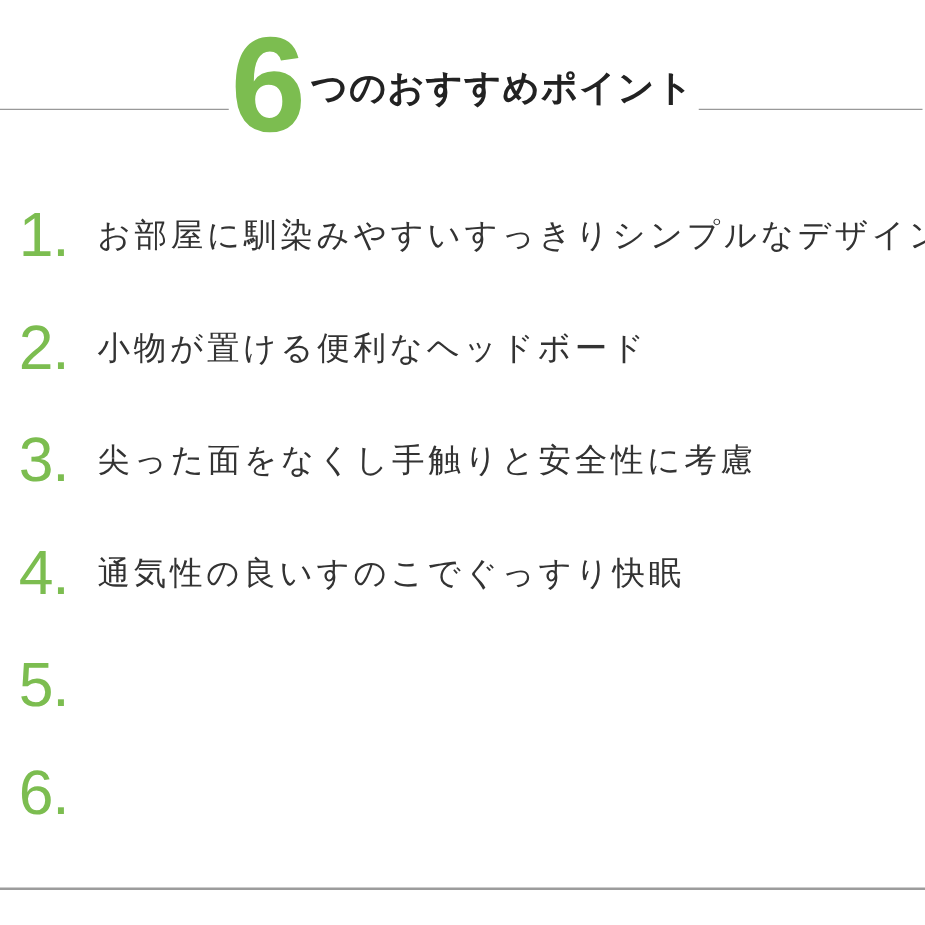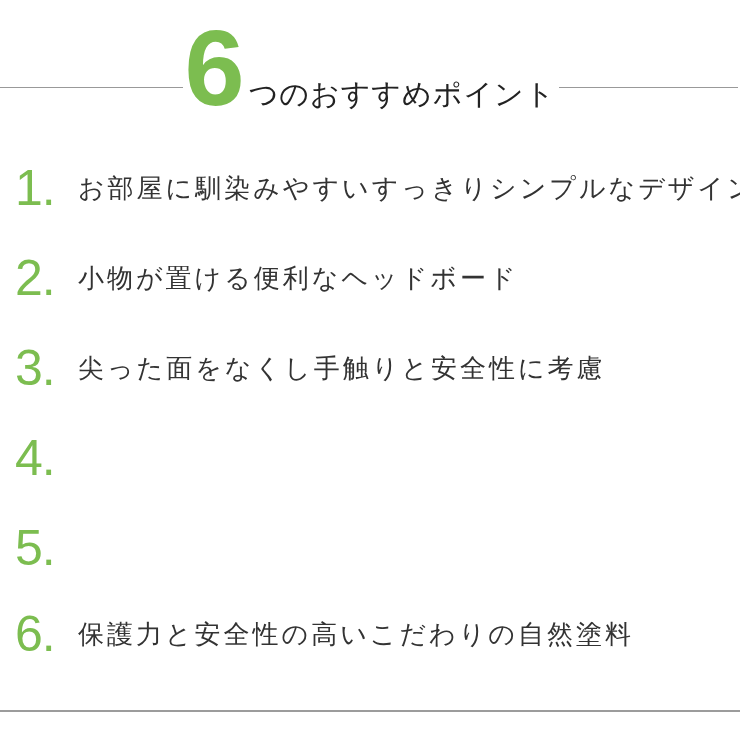--- a/index.html
+++ b/index.html
@@ -34,22 +34,22 @@
     position:absolute;top:18px;left:0;width:740px;
     display:flex;justify-content:center;align-items:flex-end;
     white-space:nowrap;
   }
   .big-num{
     font-size:108px;line-height:0.92;
     font-weight:700;color:var(--accent);
     letter-spacing:-2px;
   }
   .suffix{
-    font-size:29px;font-weight:400;color:#222222;
-    letter-spacing:1px;margin-bottom:2px;margin-left:6px;
+    font-size:29px;font-weight:700;color:#222222;
+    letter-spacing:1px;margin-bottom:26px;margin-left:6px;
   }
   
   .item{
     position:absolute;left:0;width:740px;height:60px;
     display:flex;align-items:center;
   }
   .item:nth-child(1){top:158px;}
   .item:nth-child(2){top:248px;}
   .item:nth-child(3){top:338px;}
   .item:nth-child(4){top:428px;}
@@ -93,25 +93,25 @@
     <div class="item">
       <span class="num">2.</span>
       <span class="txt">小物が置ける便利なヘッドボード</span>
     </div>
     <div class="item">
       <span class="num">3.</span>
       <span class="txt">尖った面をなくし手触りと安全性に考慮</span>
     </div>
     <div class="item">
       <span class="num">4.</span>
+      <span class="txt">通気性の良いすのこでぐっすり快眠</span>
     </div>
     <div class="item">
       <span class="num">5.</span>
     </div>
     <div class="item">
       <span class="num">6.</span>
-      <span class="txt">保護力と安全性の高いこだわりの自然塗料</span>
     </div>
   </div>
 
   <div class="bottom-rule"></div>
 
 </div>
 
 </body></html>

